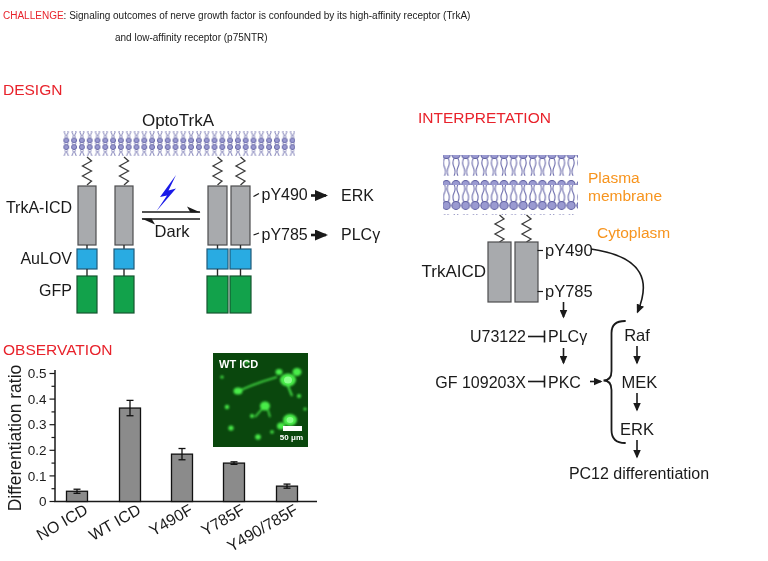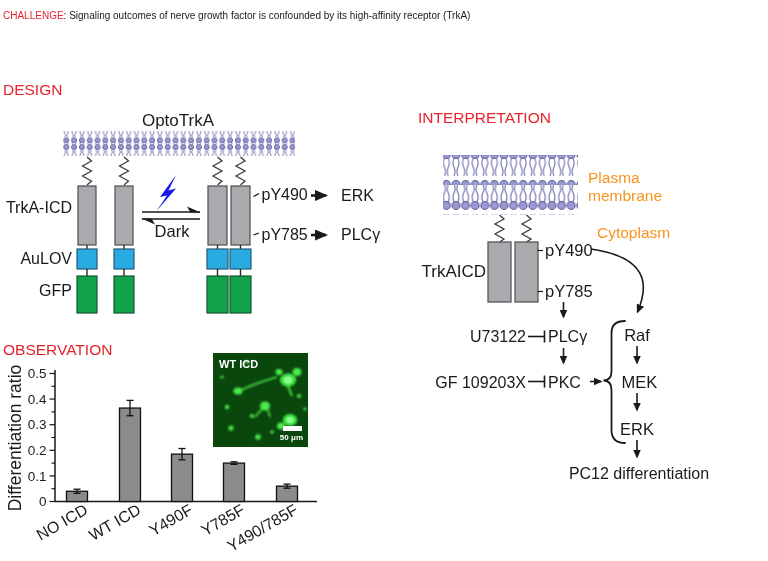--- a/index.html
+++ b/index.html
@@ -35,20 +35,21 @@
   .insetLbl{fill:#fff;font-size:11px;font-weight:bold;}
   .insetSc{fill:#fff;font-size:8px;font-weight:bold;}
 </style>
 </head>
 <body>
 
 <div class="canvas">
 
   <div class="hdr">
     <div><span class="red">CHALLENGE</span><span>: Signaling outcomes of nerve growth factor is confounded by its high-affinity receptor (TrkA)</span></div>
+    <div class="indent">and low-affinity receptor (p75NTR)</div>
   </div>
 
   <svg class="fig" width="768" height="561" viewBox="0 0 768 561">
     <defs>
       <marker id="ah" markerUnits="userSpaceOnUse" markerWidth="9" markerHeight="8" refX="7.5" refY="4" orient="auto">
           <path d="M0,0L9,4L0,8Z" fill="#1a1a1a"></path>
         </marker>
       <marker id="ahBig" markerUnits="userSpaceOnUse" markerWidth="13" markerHeight="11" refX="11" refY="5.5" orient="auto">
           <path d="M0,0L13,5.5L0,11Z" fill="#1a1a1a"></path>
         </marker>

